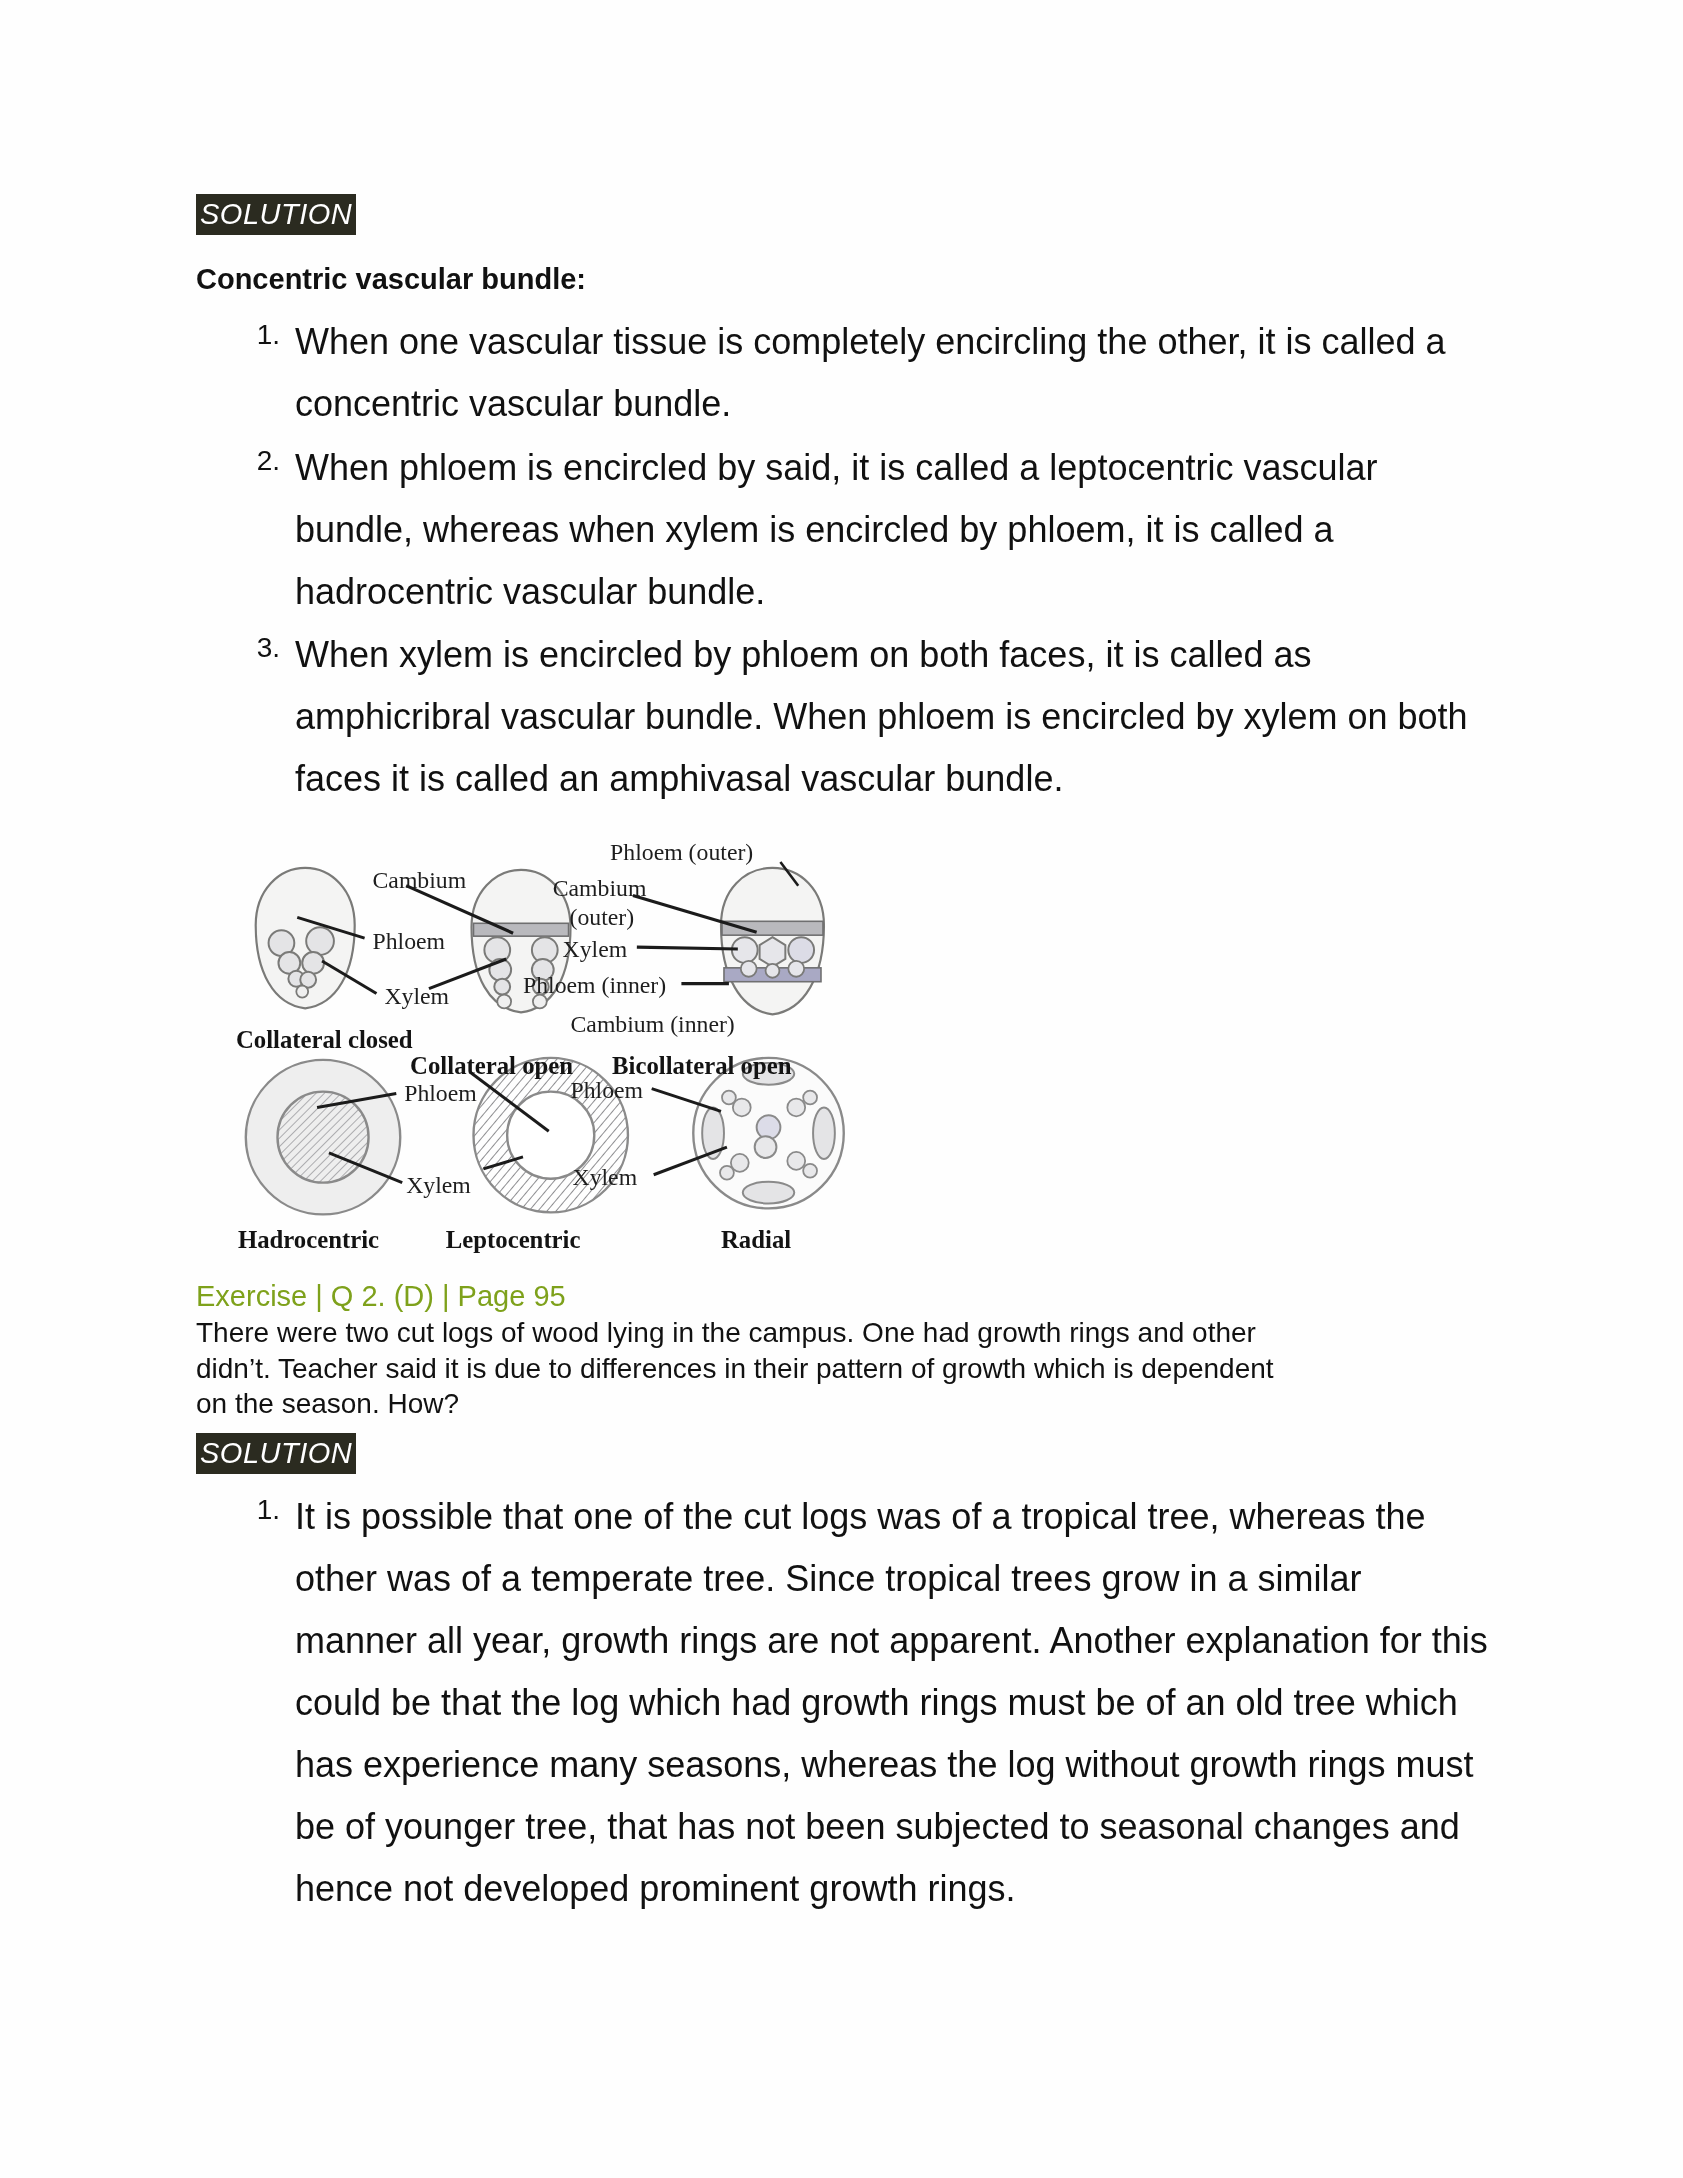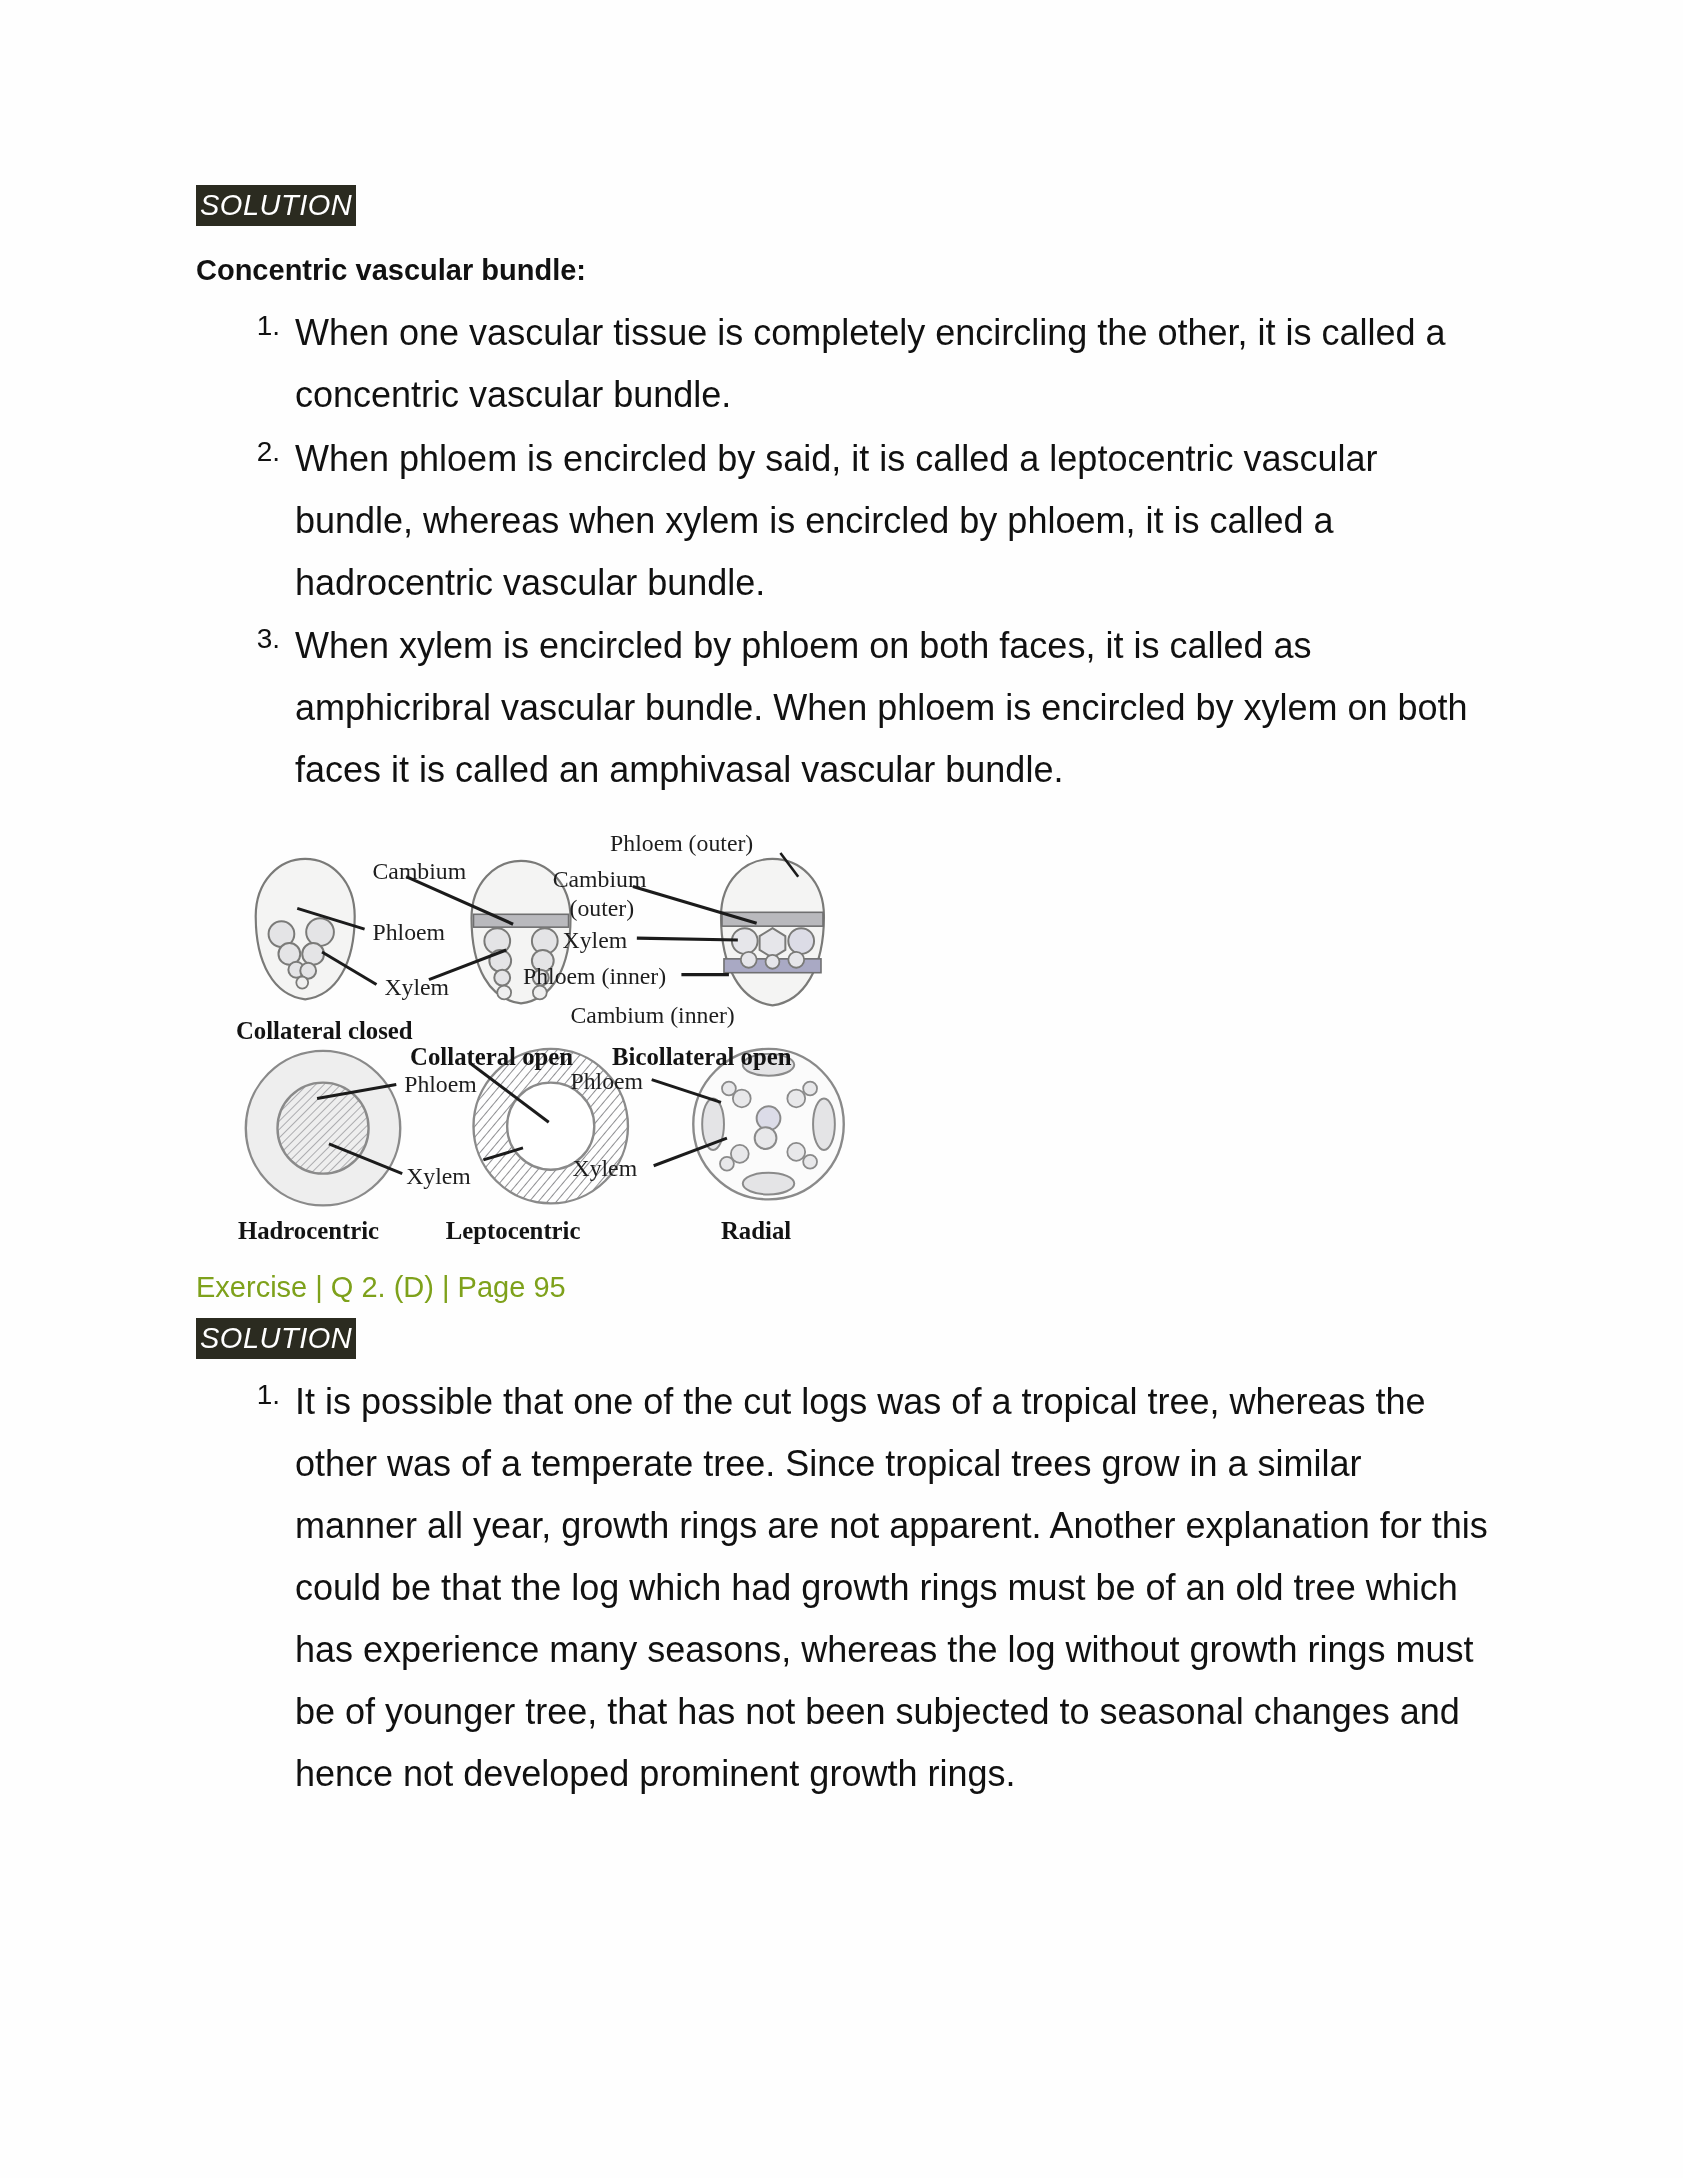--- a/index.html
+++ b/index.html
@@ -18,21 +18,21 @@
   .page {
     position: absolute;
     left: 0; top: 0;
     width: 1683px;
     height: 2178px;
     background: #fefefe;
   }
   .content {
     position: absolute;
     left: 196px;
-    top: 185px;
+    top: 194px;
     width: 1297px;
   }
 
   
   .solution-tag {
     display: inline-block;
     background: #2b2b20;
     color: #ffffff;
     font-style: italic;
     font-weight: 400;
@@ -245,20 +245,25 @@
 
         <text x="12" y="414" font-family="'Liberation Serif', serif" font-weight="bold" font-size="25" fill="#131313">Hadrocentric</text>
         <text x="222" y="414" font-family="'Liberation Serif', serif" font-weight="bold" font-size="25" fill="#131313">Leptocentric</text>
         <text x="500" y="414" font-family="'Liberation Serif', serif" font-weight="bold" font-size="25" fill="#131313">Radial</text>
       </svg>
     </div>
 
     <div class="exercise-line">Exercise | Q 2. (D) | Page 95</div>
 
 
+    <div class="para-tight">
+      <span class="ln">There were two cut logs of wood lying in the campus. One had growth rings and other</span>
+      <span class="ln">didn’t. Teacher said it is due to differences in their pattern of growth which is dependent</span>
+      <span class="ln">on the season. How?</span>
+    </div>
 
     <div class="spacer-xs"></div>
 
     <div>
       <span class="solution-tag">SOLUTION</span>
     </div>
 
     <div class="spacer-xs"></div>
 
     <ol class="num-list">

